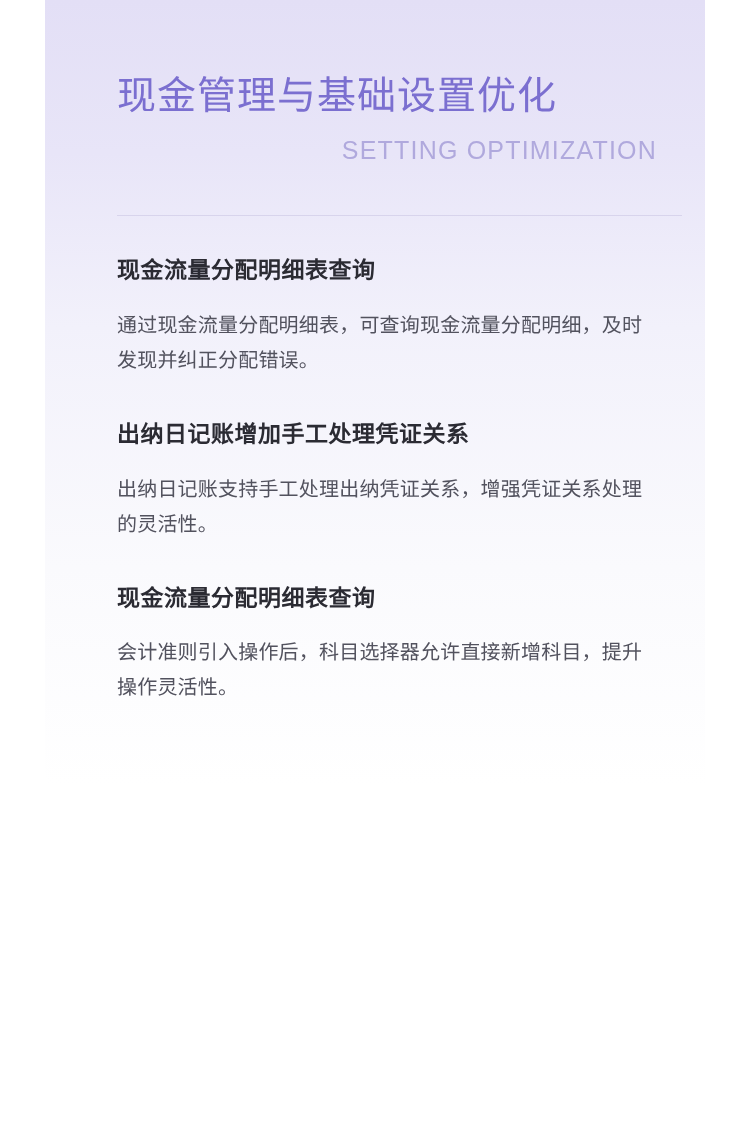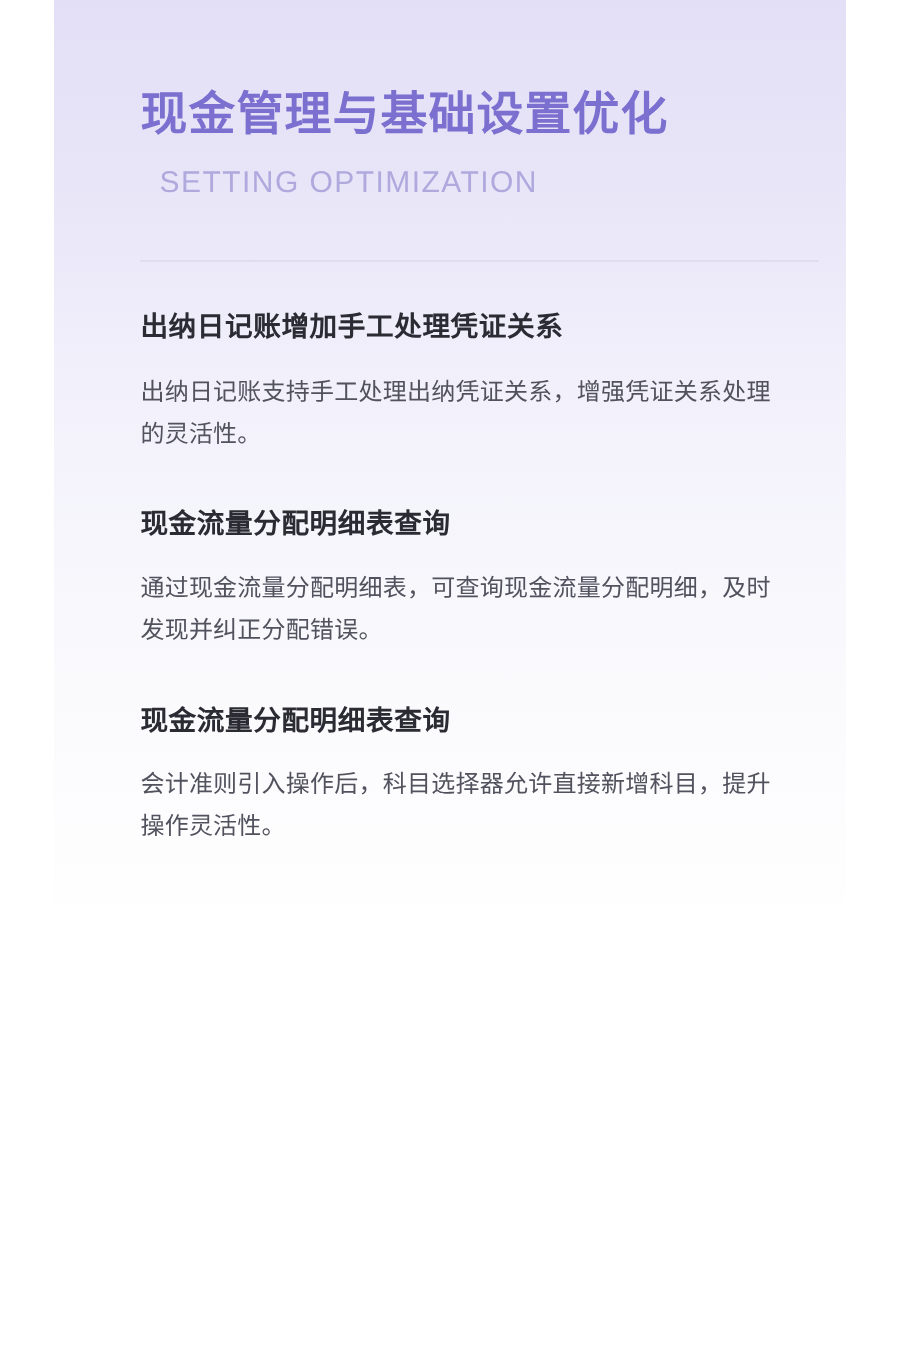--- a/index.html
+++ b/index.html
@@ -29,33 +29,34 @@
     background: linear-gradient(180deg, #e3dff6 0%, #e8e5f8 14%, #f2f1fb 30%, #fafafd 52%, #ffffff 72%, #ffffff 100%);
     box-sizing: border-box;
   }
   .card-inner {
     padding: 72px 48px 0 72px;
     box-sizing: border-box;
   }
   .title {
     font-size: 39px;
     line-height: 1.25;
-    font-weight: 700;
+    font-weight: 400;
     color: #7b6fd0;
     letter-spacing: 1px;
     margin: 0 0 14px 0;
     white-space: nowrap;
   }
   .subtitle {
     font-size: 25px;
     line-height: 1.2;
     font-weight: 400;
     color: #b0a9dd;
     letter-spacing: 1.2px;
-    margin: 16px;
+    margin: 0;
+    text-align: right;
   }
   .divider {
     margin-top: 50px;
     height: 1px;
     width: 565px;
     background: #d8d4ec;
   }
   .sections {
     margin-top: 40px;
   }
@@ -90,27 +91,27 @@
     <div class="card-inner">
 
       <h1 class="title">现金管理与基础设置优化</h1>
       <div class="subtitle">SETTING OPTIMIZATION</div>
 
       <div class="divider"></div>
 
       <div class="sections">
 
         <div class="section">
-          <h2 class="section-title">出纳日记账增加手工处理凭证关系</h2>
-          <p class="section-body">出纳日记账支持手工处理出纳凭证关系，增强凭证关系处理的灵活性。</p>
+          <h2 class="section-title">现金流量分配明细表查询</h2>
+          <p class="section-body">通过现金流量分配明细表，可查询现金流量分配明细，及时发现并纠正分配错误。</p>
         </div>
 
         <div class="section">
-          <h2 class="section-title">现金流量分配明细表查询</h2>
-          <p class="section-body">通过现金流量分配明细表，可查询现金流量分配明细，及时发现并纠正分配错误。</p>
+          <h2 class="section-title">出纳日记账增加手工处理凭证关系</h2>
+          <p class="section-body">出纳日记账支持手工处理出纳凭证关系，增强凭证关系处理的灵活性。</p>
         </div>
 
         <div class="section">
           <h2 class="section-title">现金流量分配明细表查询</h2>
           <p class="section-body">会计准则引入操作后，科目选择器允许直接新增科目，提升操作灵活性。</p>
         </div>
 
 
       </div>
     </div>

